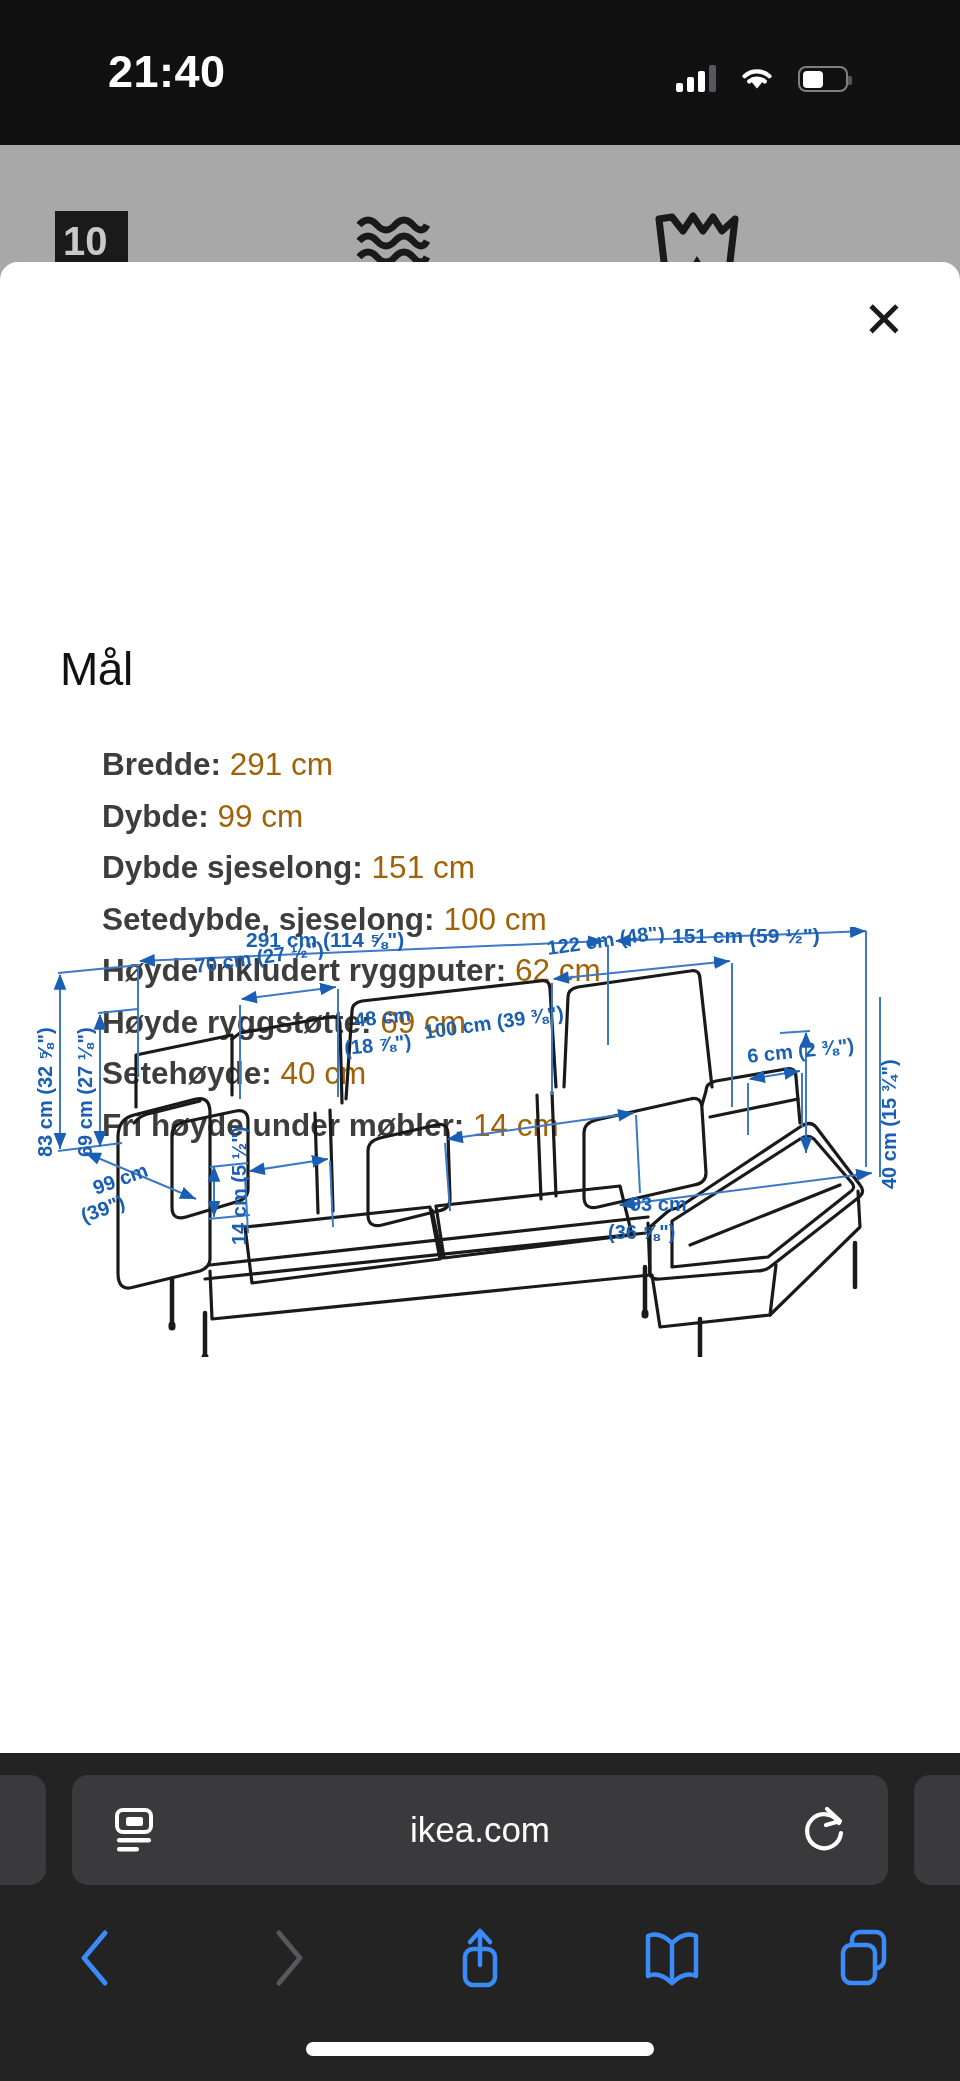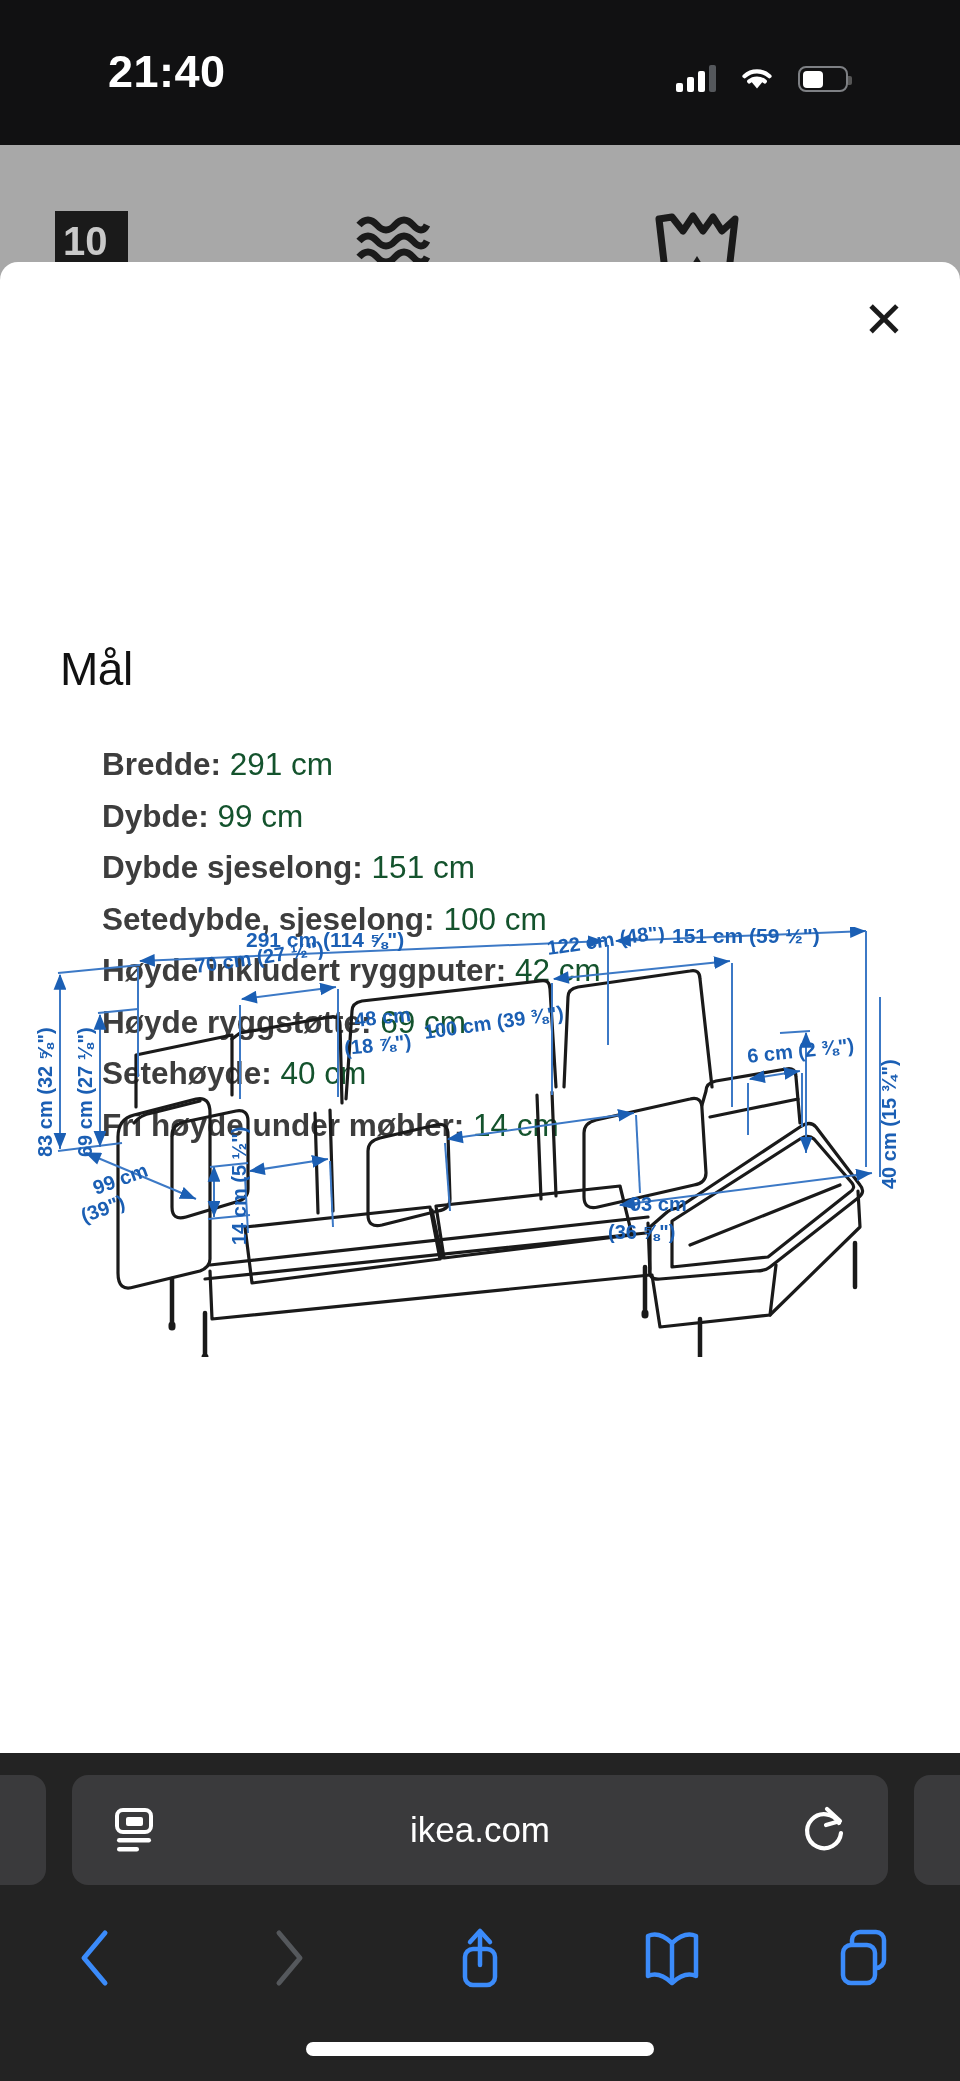--- a/index.html
+++ b/index.html
@@ -71,21 +71,21 @@
   #sheet-title {
     position: absolute; left: 60px; top: 380px;
     font-size: 46px; font-weight: 400; color: #111; letter-spacing: -.5px;
   }
   #spec-list { position: absolute; left: 60px; top: 487px; width: 840px; }
   .spec-row {
     font-size: 31.5px; color: #4a4a4a; line-height: 1; margin-bottom: 20px;
     white-space: nowrap;
   }
   .spec-label { font-weight: 700; color: #3d3d3d; margin-left: 42px; }
-  .spec-value { font-weight: 400; color: #14532d; }
+  .spec-value { font-weight: 400; color: #a16207; }
 
   
   #drawing { position: absolute; left: 0; top: 665px; width: 960px; height: 430px; }
   #drawing svg { display: block; width: 960px; height: 430px; }
 
   
   #safari { position: absolute; left: 0; top: 1753px; width: 960px; height: 328px; background: #232323; }
   .tab-peek {
     position: absolute; top: 22px; height: 110px; width: 86px;
     background: #3a3a3c; border-radius: 16px;
@@ -176,21 +176,21 @@
       <div class="spec-row">
         <span class="spec-label">Dybde sjeselong:</span>
         <span class="spec-value">151 cm</span>
       </div>
       <div class="spec-row">
         <span class="spec-label">Setedybde, sjeselong:</span>
         <span class="spec-value">100 cm</span>
       </div>
       <div class="spec-row">
         <span class="spec-label">Høyde inkludert ryggputer:</span>
-        <span class="spec-value">42 cm</span>
+        <span class="spec-value">62 cm</span>
       </div>
       <div class="spec-row">
         <span class="spec-label">Høyde ryggstøtte:</span>
         <span class="spec-value">69 cm</span>
       </div>
       <div class="spec-row">
         <span class="spec-label">Setehøyde:</span>
         <span class="spec-value">40 cm</span>
       </div>
       <div class="spec-row">

